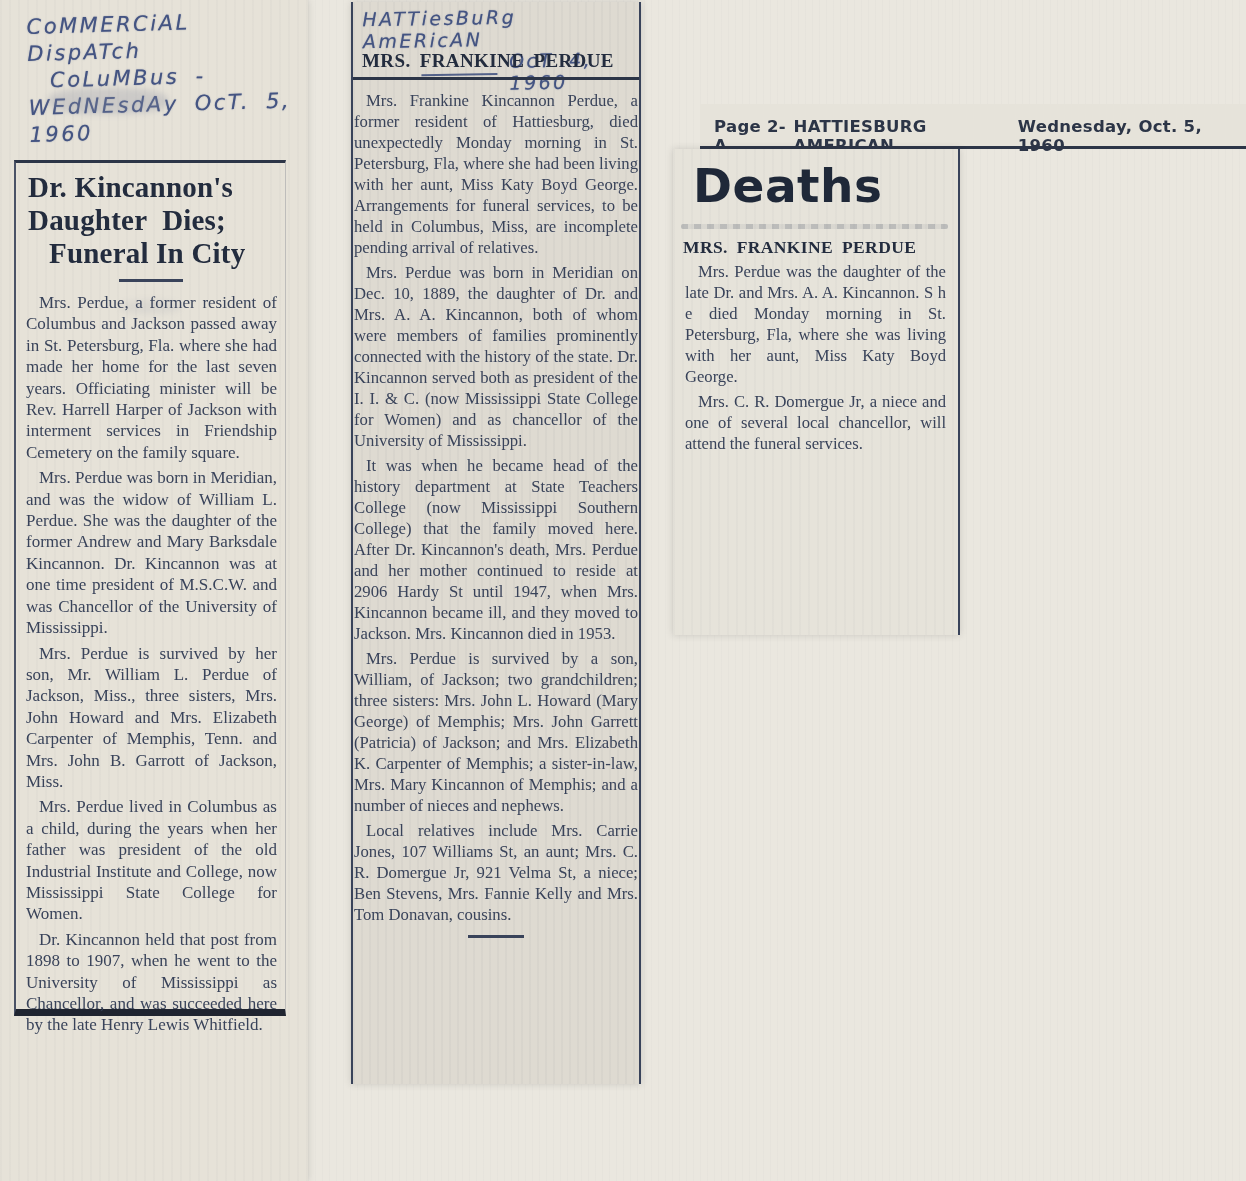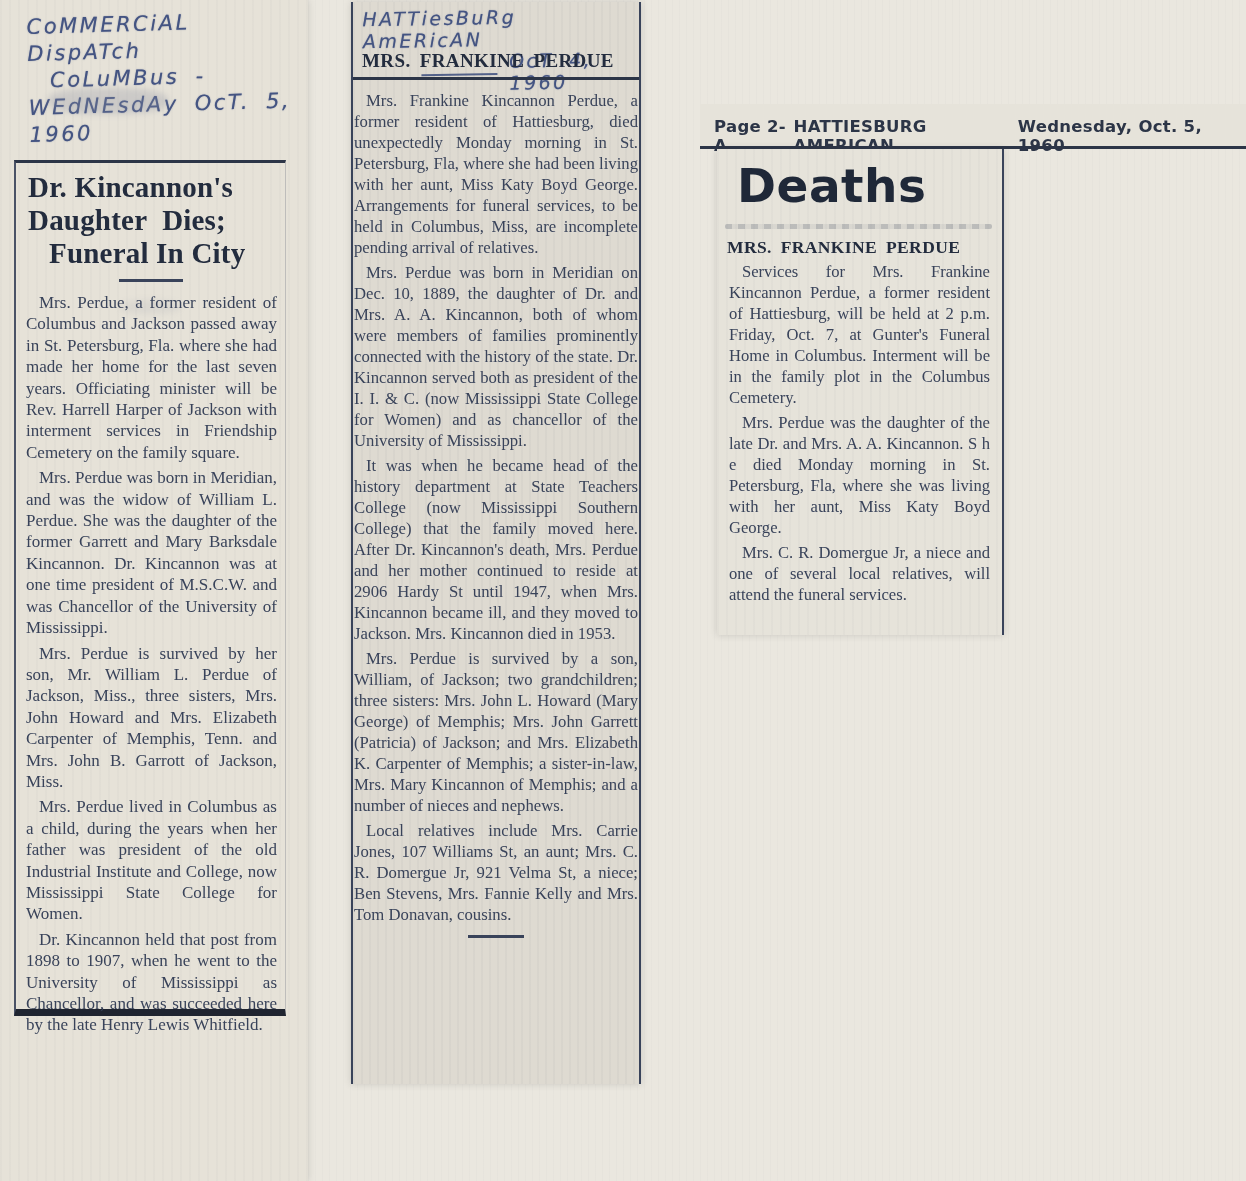--- a/index.html
+++ b/index.html
@@ -93,21 +93,21 @@
     box-shadow:none;
   }
   .masthead{
     display:flex;justify-content:space-between;
     padding:13px 6px 0 14px;
     font-family:"DejaVu Sans", sans-serif;font-weight:bold;
     font-size:16.5px;color:#2c3547;letter-spacing:0.3px;
   }
   .masthead-rule{position:absolute;left:0;bottom:0;width:100%;height:3px;background:#2c3547;}
   .clip-right-article{
-    left:717px;top:149px;width:287px;height:486px;
+    left:673px;top:149px;width:287px;height:486px;
     background:
       repeating-linear-gradient(90deg, rgba(80,88,105,0.03) 0 2px, transparent 2px 9px),
       #e6e3da;
     border-right:2px solid #39435a;
     box-sizing:border-box;
   }
   .deaths-head{
     font-family:"DejaVu Sans", sans-serif;font-weight:bold;
     font-size:47px;line-height:50px;color:#1f2838;
     padding:12px 0 0 20px;letter-spacing:0.5px;
@@ -138,21 +138,21 @@
     <div class="smudge smudge-b"></div>
     <div class="article-box-left">
       <div class="head-left">
         <div class="h1">Dr. Kincannon's</div>
         <div class="h2">Daughter  Dies;</div>
         <div class="h3">Funeral In City</div>
       </div>
       <div class="dash-rule"></div>
       <div class="body-left">
         <p class="news">Mrs. Perdue, a former resident of Columbus and Jackson passed away in St. Petersburg, Fla. where she had made her home for the last seven years. Officiating minister will be Rev. Harrell Harper of Jackson with interment services in Friendship Cemetery on the family square.</p>
-        <p class="news">Mrs. Perdue was born in Meridian, and was the widow of William L. Perdue. She was the daughter of the former Garrett and Mary Barksdale Kincannon. Dr. Kincannon was at one time president of M.S.C.W. and was Chancellor of the University of Mississippi.</p>
+        <p class="news">Mrs. Perdue was born in Meridian, and was the widow of William L. Perdue. She was the daughter of the former Andrew and Mary Barksdale Kincannon. Dr. Kincannon was at one time president of M.S.C.W. and was Chancellor of the University of Mississippi.</p>
         <p class="news">Mrs. Perdue is survived by her son, Mr. William L. Perdue of Jackson, Miss., three sisters, Mrs. John Howard and Mrs. Elizabeth Carpenter of Memphis, Tenn. and Mrs. John B. Garrott of Jackson, Miss.</p>
         <p class="news">Mrs. Perdue lived in Columbus as a child, during the years when her father was president of the old Industrial Institute and College, now Mississippi State College for Women.</p>
         <p class="news">Dr. Kincannon held that post from 1898 to 1907, when he went to the University of Mississippi as Chancellor, and was succeeded here by the late Henry Lewis Whitfield.</p>
       </div>
     </div>
   </div>
 
   <div class="clipping clip-mid">
     <div class="handwriting hw-mid">
       <div>HATTiesBuRg AmERicAN</div>
@@ -178,19 +178,18 @@
       <span>HATTIESBURG AMERICAN</span>
       <span>Wednesday, Oct. 5, 1960</span>
     </div>
     <div class="masthead-rule"></div>
   </div>
   <div class="clipping clip-right-article">
     <div class="deaths-head">Deaths</div>
     <div class="mottle-rule"></div>
     <div class="head-right">MRS. FRANKINE PERDUE</div>
     <div class="body-right">
-      <p class="news">Services for Mrs. Frankine Kincannon Perdue, a former resident of Hattiesburg, will be held at 2 p.m. Friday, Oct. 7, at Gunter's Funeral Home in Columbus. Interment will be in the family plot in the Columbus Cemetery.</p>
       <p class="news">Mrs. Perdue was the daughter of the late Dr. and Mrs. A. A. Kincannon. S h e died Monday morning in St. Petersburg, Fla, where she was living with her aunt, Miss Katy Boyd George.</p>
-      <p class="news">Mrs. C. R. Domergue Jr, a niece and one of several local relatives, will attend the funeral services.</p>
+      <p class="news">Mrs. C. R. Domergue Jr, a niece and one of several local chancellor, will attend the funeral services.</p>
     </div>
   </div>
 
 </div>
 
 </body></html>

